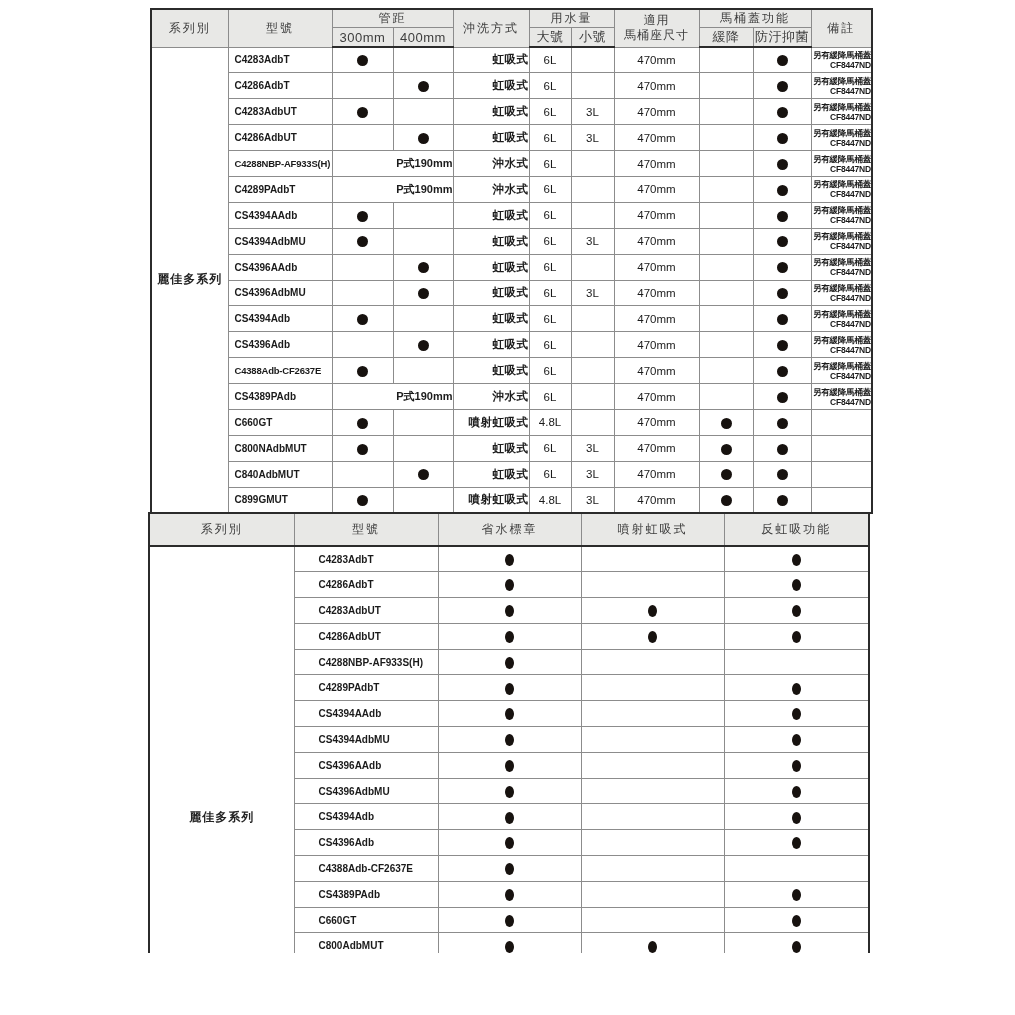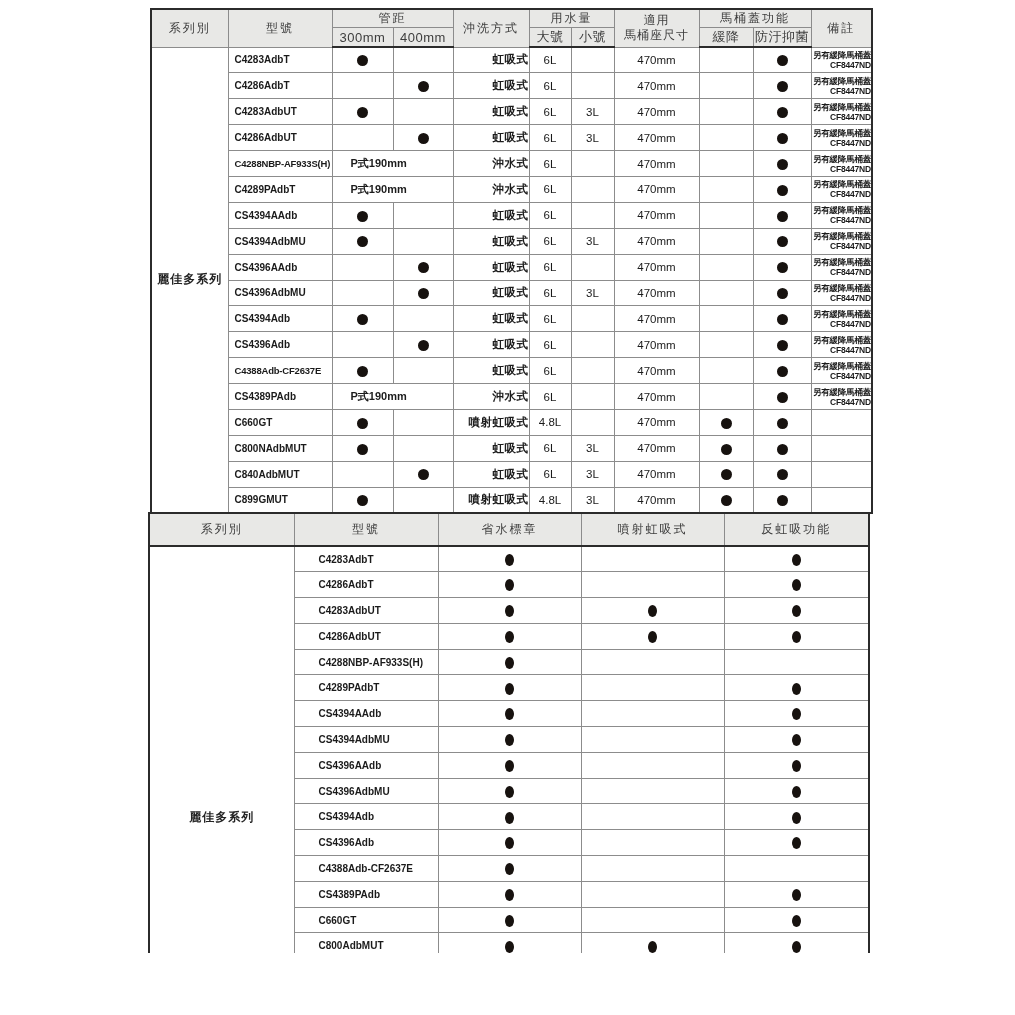--- a/index.html
+++ b/index.html
@@ -30,21 +30,21 @@
   }
   .t2 td.series { padding-top:78px; }
   td.model {
     font-weight:bold; font-size:10px; padding-left:6px; white-space:nowrap; color:#1a1a1a;
   }
   .t1 td.model.long { font-size:9.5px; letter-spacing:-0.2px; }
   .t2 td.model { padding-left:24px; }
   td.center { text-align:center; }
   td.val { text-align:center; font-weight:normal; font-size:11.5px; color:#1a1a1a; }
   td.flush { text-align:right; font-weight:bold; font-size:11.5px; letter-spacing:0.5px; }
-  td.pspan { text-align:left; font-weight:bold; font-size:11px;padding-left:18px; }
+  td.pspan { text-align:right; font-weight:bold; font-size:11px;padding-left:18px; }
   td.note { padding-left:0;text-align:right; }
   td.note div {
     font-weight:bold; font-size:8.5px; line-height:10px; letter-spacing:-0.2px;
     white-space:nowrap; color:#1a1a1a;
   }
   .dot {
     display:inline-block; width:11px; height:11px; border-radius:50%;
     background:#17120f; vertical-align:middle;
   }
   .t2 .dot { width:9px; height:12px; }

